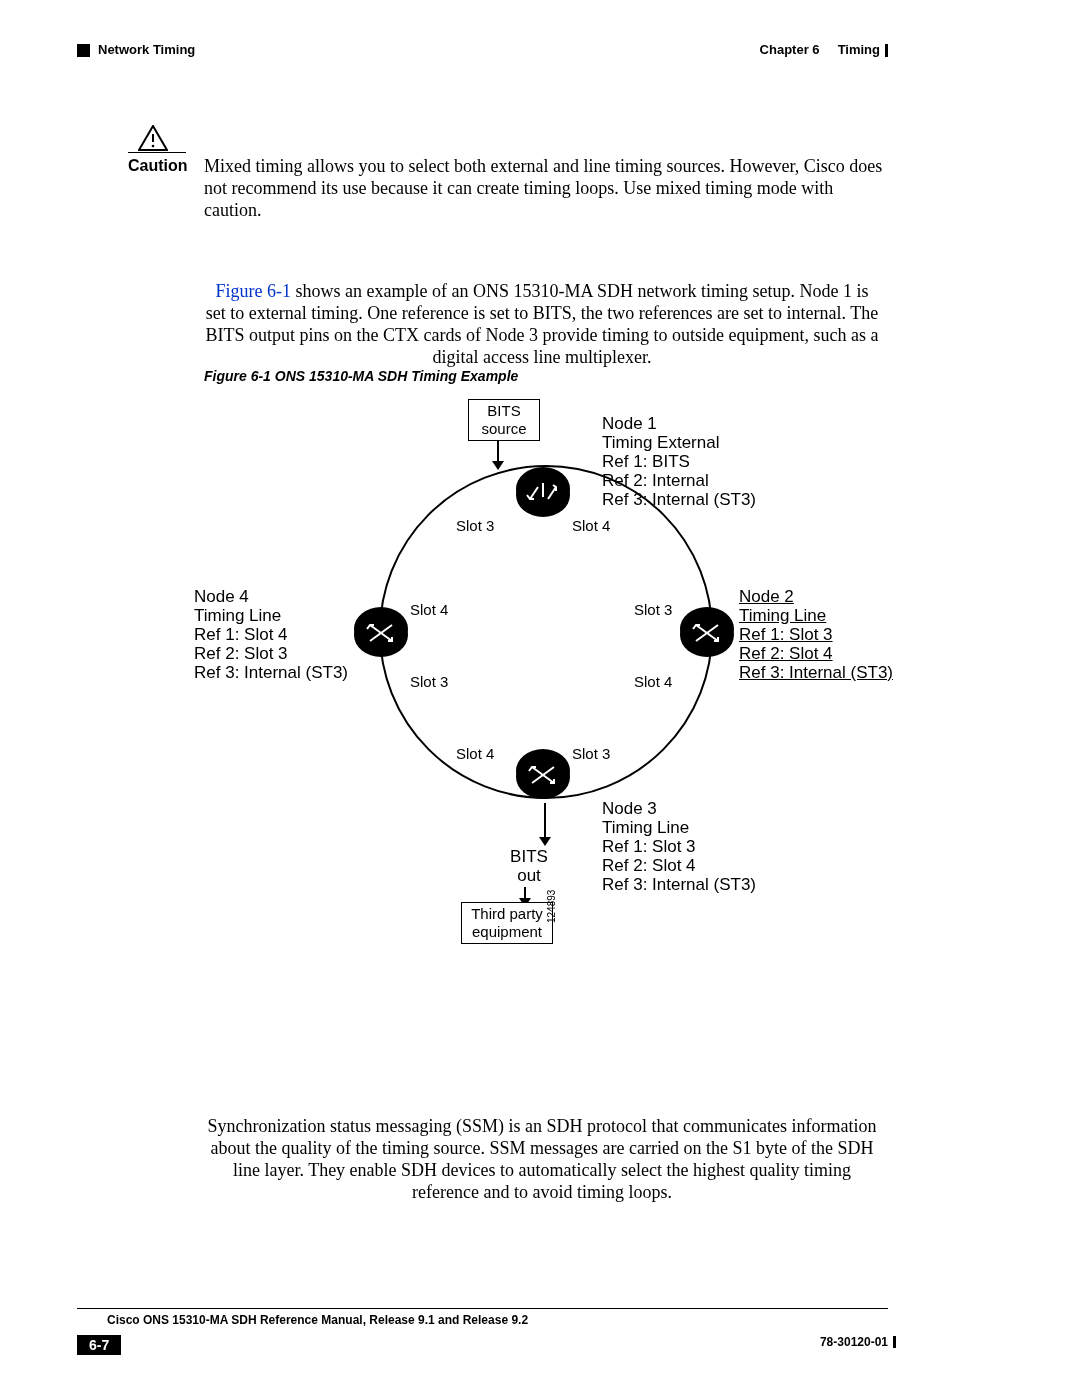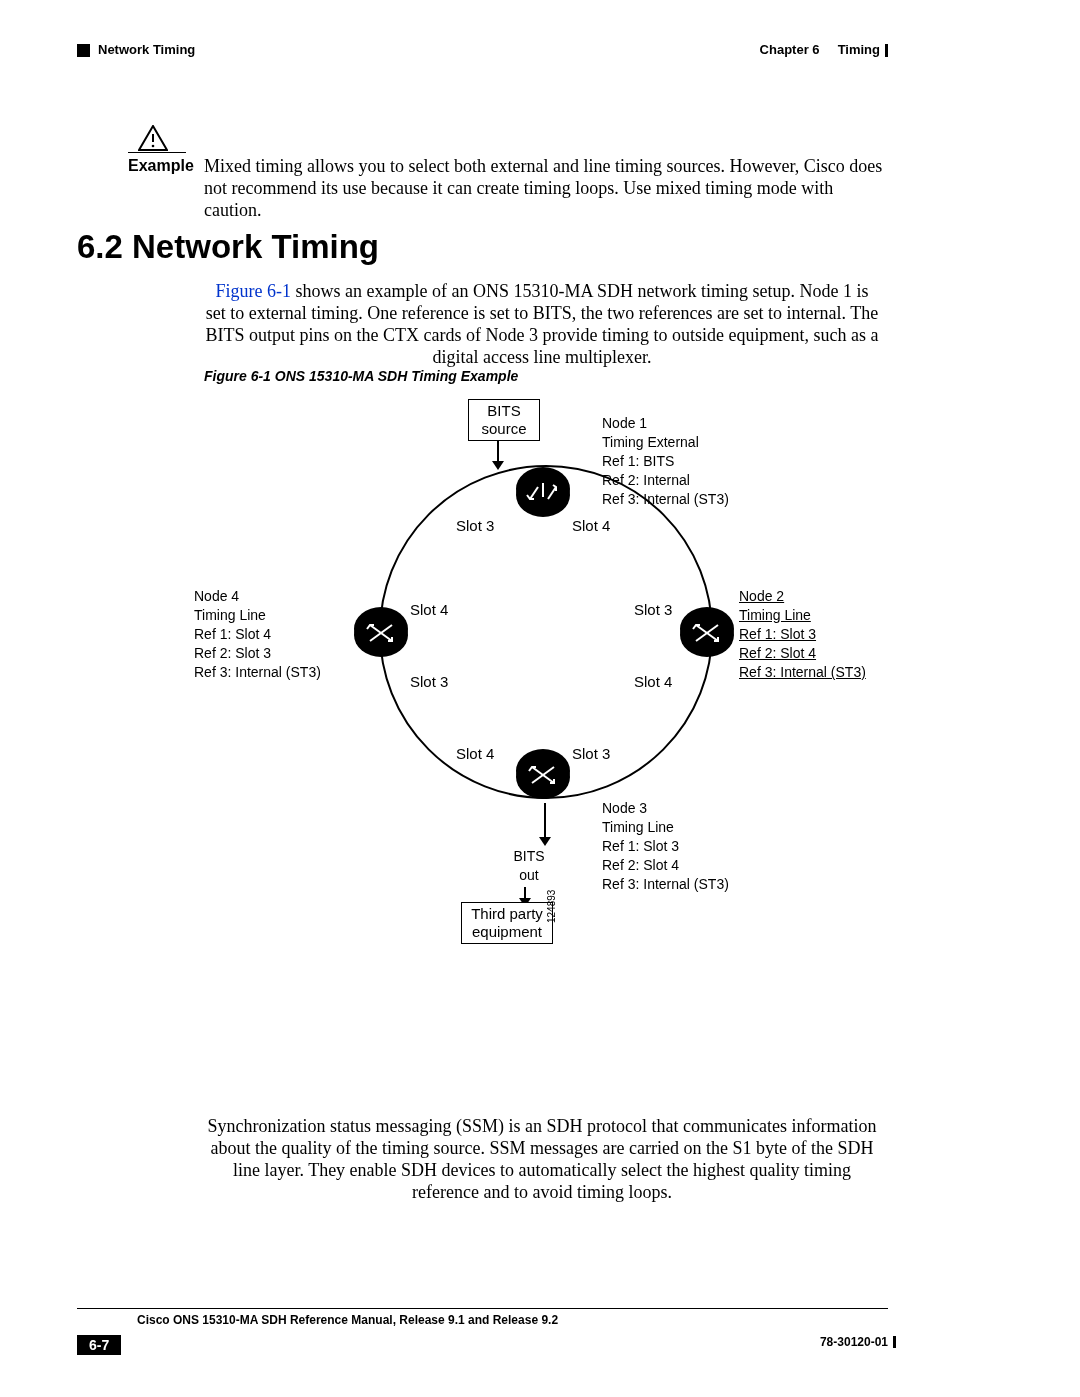--- a/index.html
+++ b/index.html
@@ -167,21 +167,21 @@
     left: 8px; top: 4px;
     width: 38px; height: 30px;
   }
   .r-top { left: 312px; top: 78px; }
   .r-right { left: 476px; top: 218px; }
   .r-bottom { left: 312px; top: 360px; }
   .r-left { left: 150px; top: 218px; }
   .lbl {
     position: absolute;
     font-family: Arial, Helvetica, sans-serif;
-    font-size: 14px;
+    font-size: 17px;
     line-height: 19px;
     white-space: nowrap;
   }
   .node1-lbl { left: 398px; top: 19px; }
   .node2-lbl { left: 535px; top: 192px; text-decoration: underline; }
   .node3-lbl { left: 398px; top: 404px; }
   .node4-lbl { left: -10px; top: 192px; }
   .slot-lbl { position:absolute; font-family: Arial, Helvetica, sans-serif; font-size:15px; }
   .bits-out-lbl { left: 300px; top: 452px; text-align:center; width:50px; }
   .arrow {
@@ -215,21 +215,21 @@
     position: absolute;
     left: 77px; right: 192px;
     bottom: 70px;
     border-top: 1px solid #000;
     padding-top: 4px;
   }
   .footer-title {
     font-family: Arial, Helvetica, sans-serif;
     font-weight: bold;
     font-size: 12px;
-    margin-left: 60px;
+    margin-left: 30px;
   }
   .footer-row {
     position: absolute;
     top: 26px;
     left: 0; right: 0;
   }
   .page-num {
     display: inline-block;
     background: #000;
     color: #fff;
@@ -270,25 +270,24 @@
 
   <div class="caution-row">
     <div class="caution-icon">
       <svg width="30" height="26" viewBox="0 0 30 26">
           <path d="M15 1 L29 25 L1 25 Z" fill="none" stroke="#000" stroke-width="2"></path>
           <line x1="15" y1="9" x2="15" y2="17" stroke="#000" stroke-width="2"></line>
           <circle cx="15" cy="21" r="1.3" fill="#000"></circle>
         </svg>
     </div>
     <div class="caution-line"></div>
-    <div class="caution-label">Example</div>
+    <div class="caution-label">Caution</div>
     <div class="caution-body">Mixed timing allows you to select both external and line timing sources. However, Cisco does not recommend its use because it can create timing loops. Use mixed timing mode with caution.</div>
   </div>
 
-  <div class="h2 h2a">6.2  Network Timing</div>
 
   <div class="body-p p1">
     <span class="fig-ref">Figure 6-1</span><span> shows an example of an ONS 15310-MA SDH network timing setup. Node 1 is set to external timing. One reference is set to BITS, the two references are set to internal. The BITS output pins on the CTX cards of Node 3 provide timing to outside equipment, such as a digital access line multiplexer.</span>
   </div>
 
   <div class="fig-caption">
     <span>Figure 6-1</span>
     <span class="title">ONS 15310-MA SDH Timing Example</span>
   </div>
 

